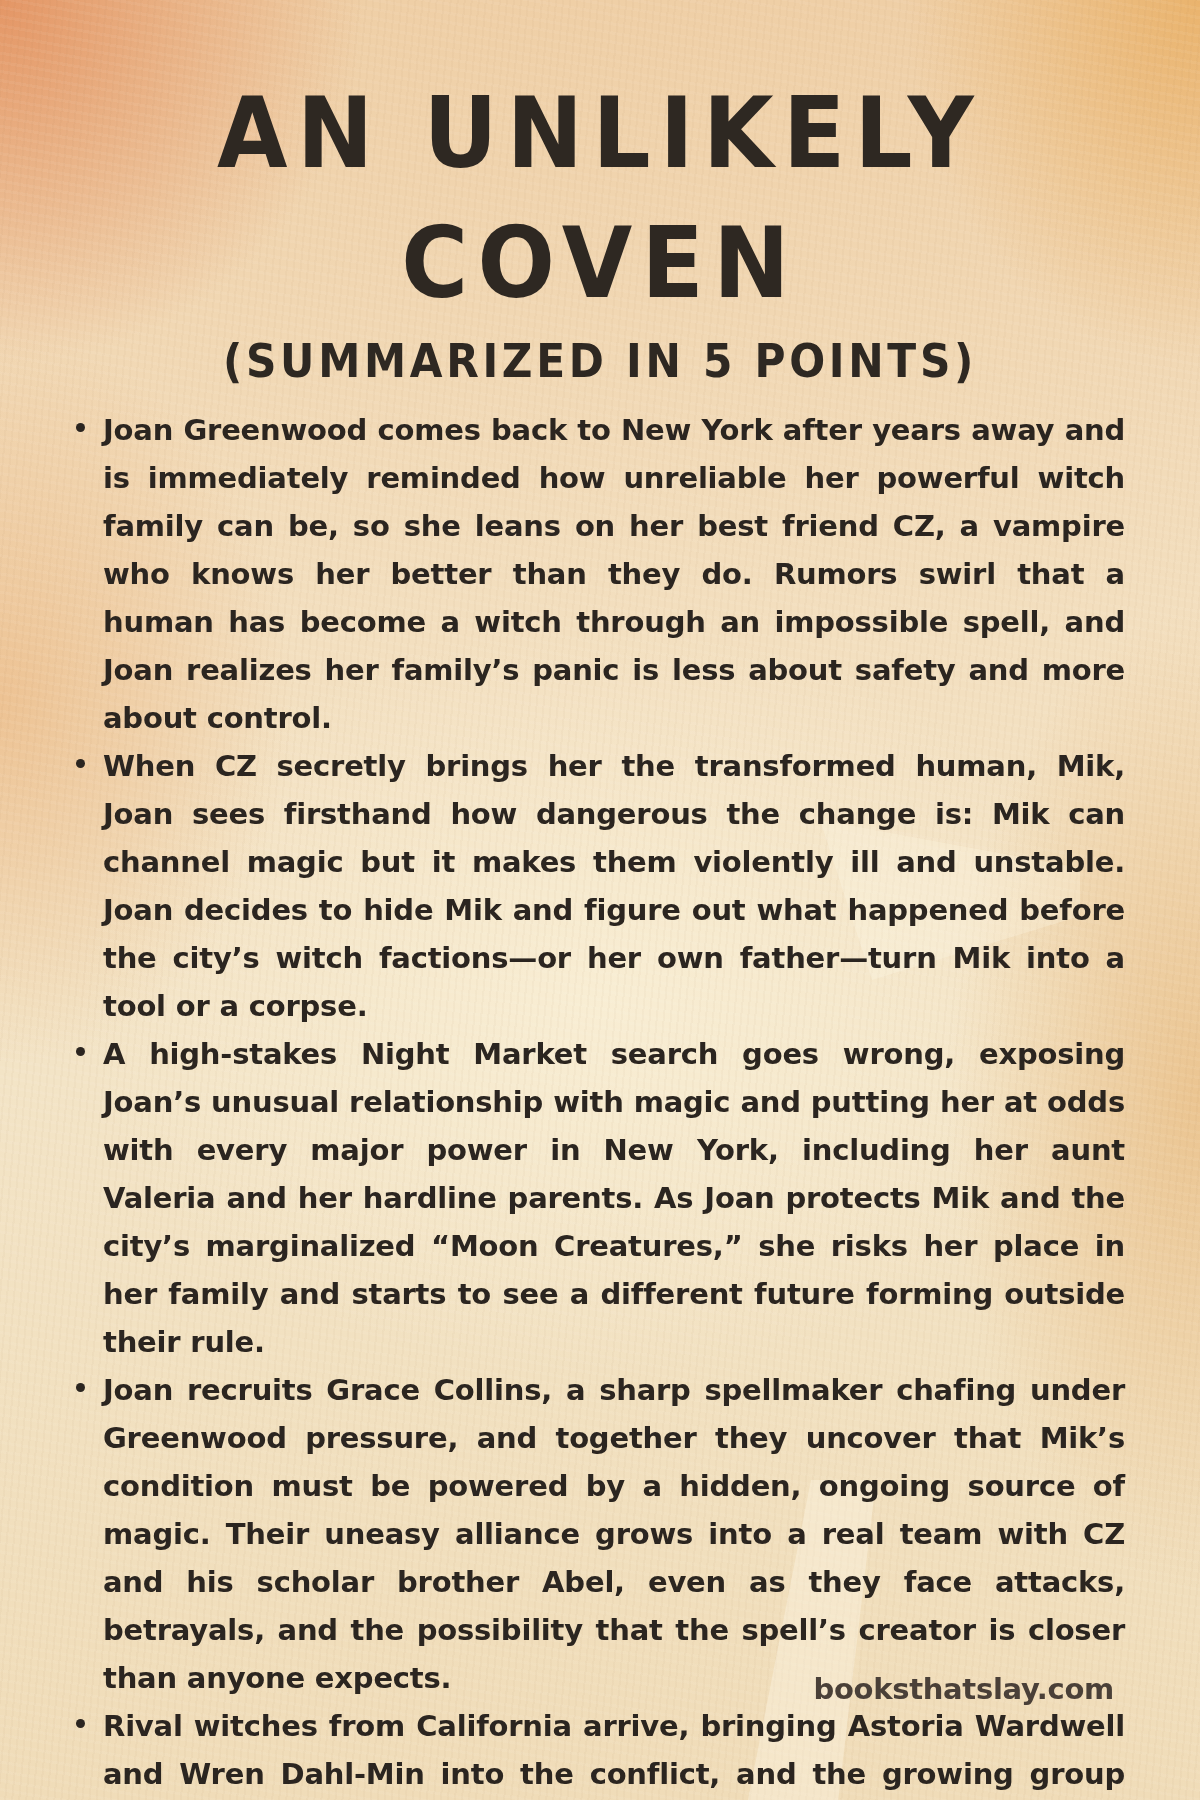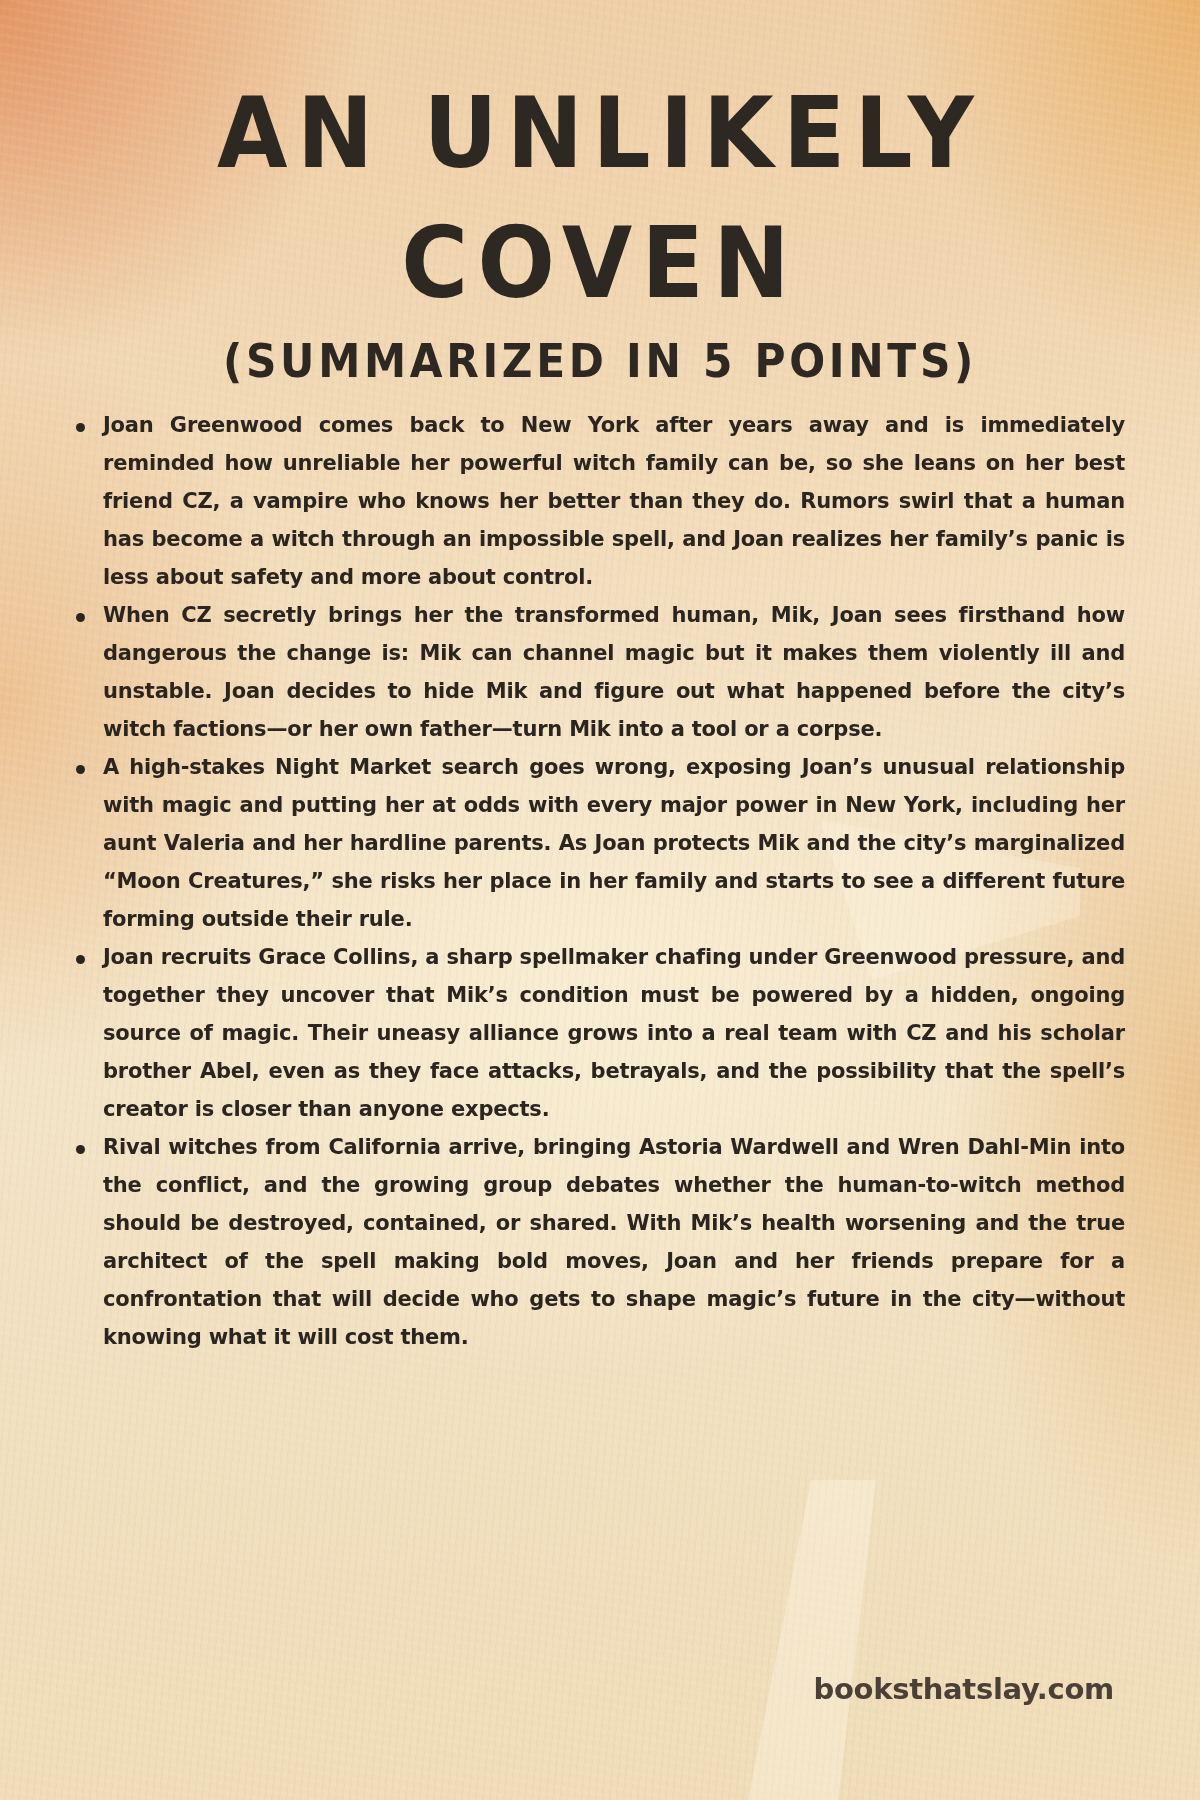--- a/index.html
+++ b/index.html
@@ -80,23 +80,23 @@
       left: 72px;
       top: 406px;
       width: 1053px;
       margin: 0;
       padding: 0;
       list-style: none;
     }
     .point {
       position: relative;
       padding-left: 31px;
-      font-size: 21px;
+      font-size: 29px;
       font-weight: bold;
-      line-height: 38px;
+      line-height: 48px;
       text-align: justify;
       color: #2b2520;
       letter-spacing: -0.2px;
     }
     .bullet {
       position: absolute;
       left: 4px;
       top: 17px;
       width: 9px;
       height: 9px;

